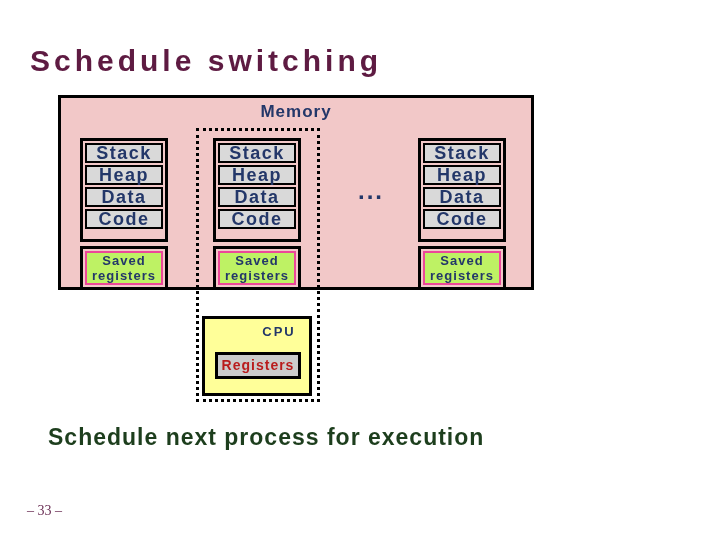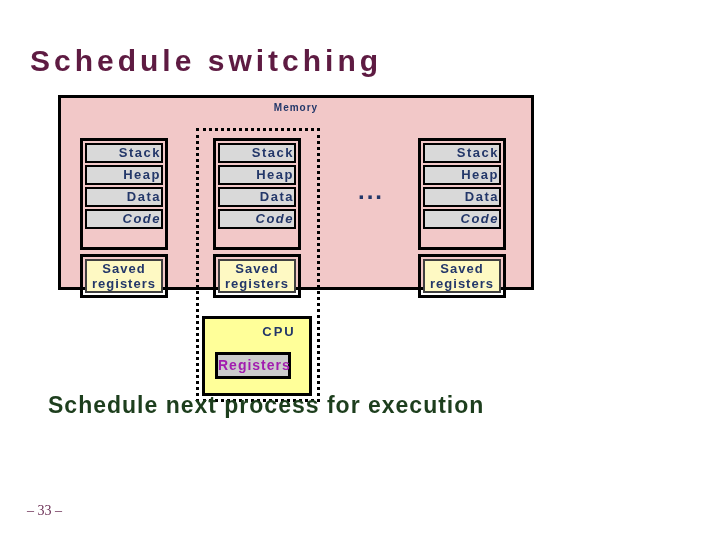--- a/index.html
+++ b/index.html
@@ -18,51 +18,51 @@
   .memory-box {
     position: absolute; left: 58px; top: 95px;
     width: 476px; height: 195px;
     background: #f2c8c8;
     border: 3px solid #000;
     box-sizing: border-box;
   }
   .memory-label {
     position: absolute; left: 0; right: 0; top: 4px;
     text-align: center;
-    font-size: 10px; font-weight: bold; letter-spacing: 1px;
+    font-size: 17px; font-weight: bold; letter-spacing: 1px;
     color: #233769;
   }
   .process-column { position: absolute; top: 40px; width: 88px; }
   .col-1 { left: 19px; }
   .col-2 { left: 152px; }
   .col-3 { left: 357px; }
   .cell-group {
     border: 3px solid #000;
     padding: 2px;
     box-sizing: border-box;
   }
   .seg-cell {
     border: 2px solid #000;
     background: #d9d9d9;
     height: 16px; line-height: 16px;
-    text-align: right;
-    font-size: 13px; font-weight: bold; letter-spacing: 1.5px;
+    text-align: center;
+    font-size: 18px; font-weight: bold; letter-spacing: 1.5px;
     color: #233769;
     margin-bottom: 2px;
   }
-  .seg-cell:last-child { margin-bottom: 16px; font-style: italic; }
+  .seg-cell:last-child { margin-bottom: 8px; }
   .saved-box {
     margin-top: 4px;
     border: 3px solid #000;
     padding: 2px;
     box-sizing: border-box;
   }
   .saved-inner {
-    border: 2px solid #404040;
-    background: #fef9c3;
+    border: 2px solid #ec4899;
+    background: #bef264;
     text-align: center;
     font-size: 13px; font-weight: bold; letter-spacing: 1px;
     line-height: 15px;
     color: #233769;
     padding: 1px 16px;
     height: 28px;
     display: flex; align-items: center; justify-content: center;
   }
   .dotted-rect {
     position: absolute; left: 196px; top: 128px;
@@ -86,30 +86,30 @@
   }
   .cpu-label {
     margin-top: 5px;
     text-align: center;
     font-size: 13px; font-weight: bold; letter-spacing: 2px;
     color: #233769;
     padding-left: 44px;
   }
   .registers-box {
     position: absolute; left: 10px; top: 33px;
-    width: 76px; height: 27px;
+    width: 86px; height: 27px;
     background: #cccccc;
     border: 3px solid #000;
     box-sizing: border-box;
     text-align: center; line-height: 21px;
     font-size: 14px; font-weight: bold; letter-spacing: 1px;
-    color: #a21caf;
+    color: #b91c1c;
   }
   .caption {
-    position: absolute; left: 48px; top: 392px;
+    position: absolute; left: 48px; top: 424px;
     font-size: 23px; font-weight: bold; letter-spacing: 1px;
     color: #1d3e1d; white-space: nowrap;
   }
   .page-number {
     position: absolute; left: 27px; top: 503px;
     font-family: "Liberation Serif", serif;
     font-size: 14px;
     color: #6b2f55;
   }
 </style>

